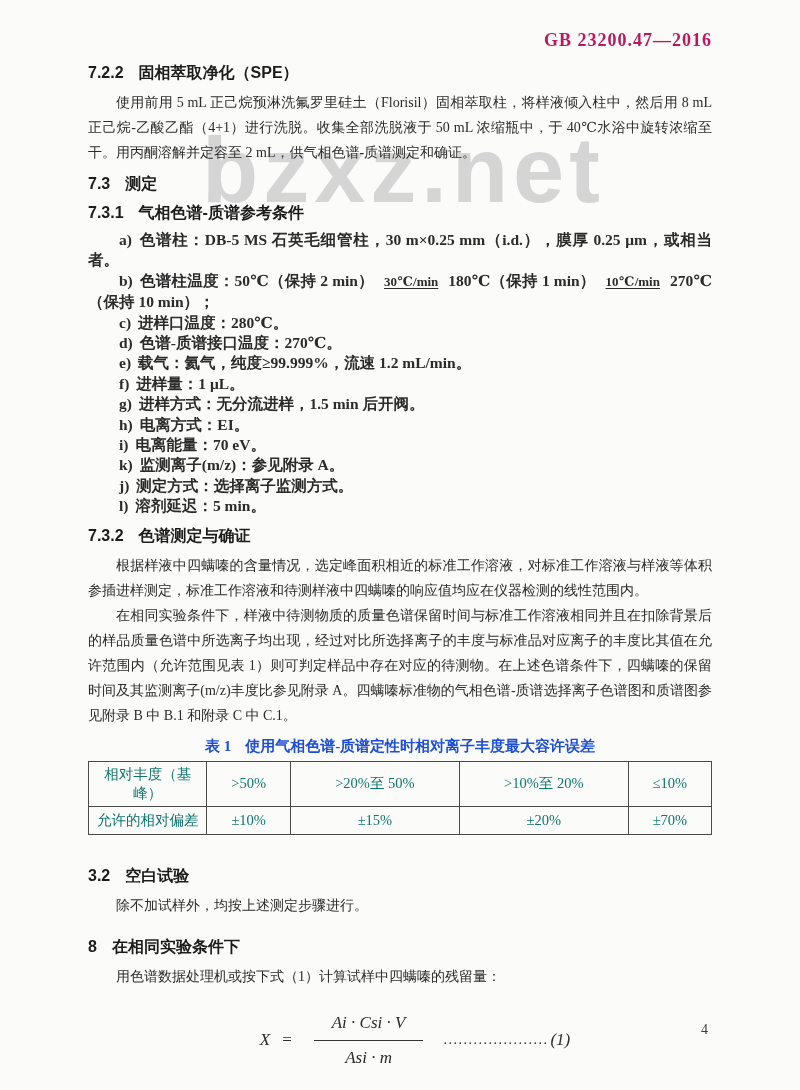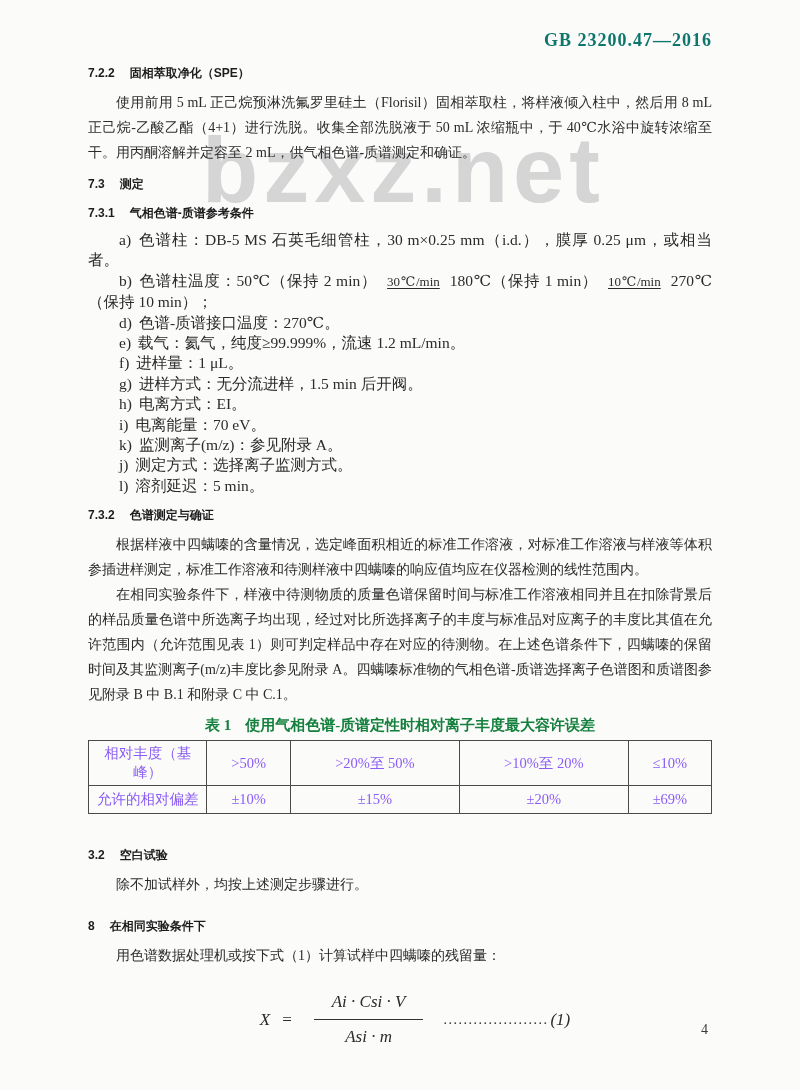--- a/index.html
+++ b/index.html
@@ -18,52 +18,52 @@
     font-family:"Liberation Sans","DejaVu Sans",sans-serif;
     font-weight:bold; font-size:92px; line-height:1;
     color:#c9c9c9; opacity:.75; letter-spacing:5px;
     z-index:0; white-space:nowrap; pointer-events:none;
   }
 
   .content { position:relative; z-index:1; padding:30px 88px 0 88px; }
 
   .doc-header {
     text-align:right; font-weight:bold; font-size:18px;
-    letter-spacing:1px; margin-bottom:12px; color:#0f766e;
+    letter-spacing:1px; margin-bottom:12px; color:#be185d;
   }
 
   .sec-head {
     font-family:"Liberation Sans","DejaVu Sans",sans-serif;
-    font-weight:bold; font-size:12px; color:#1c1c1c;
+    font-weight:bold; font-size:16px; color:#1c1c1c;
     margin:9px 0 7px 0; line-height:20px;
   }
   .sec-head .sec-num { margin-right:15px; font-family:"Liberation Sans","DejaVu Sans",sans-serif; }
 
   p.body {
     font-size:14px; line-height:25px; margin:0;
     text-align:justify; text-indent:2em;
   }
 
   .cond-list p {
     font-size:15.5px; line-height:20.4px; margin:0;
-    text-align:justify; text-indent:2em;
+    text-align:justify; text-indent:2em;font-weight:bold;
   }
   .li-label { margin-right:7px; }
   .uline {
     font-size:13px; text-decoration:underline;
     margin:16px 10px; text-underline-offset:2px;
   }
 
   .tbl-caption {
     text-align:center; font-size:15px; font-weight:600;
-    margin:9px 0 5px 0; color:#15803d;
+    margin:9px 0 5px 0; color:#1d4ed8;
   }
   .tbl-caption .cap-label { margin-right:14px; }
 
-  table.t1 { width:100%; border-collapse:collapse; font-size:14.5px; color:#8b5cf6; }
+  table.t1 { width:100%; border-collapse:collapse; font-size:14.5px; color:#0f766e; }
   table.t1 td { border:1px solid #4a4a4a; text-align:center; padding:3px 4px; height:21px; }
   table.t1 td.rowhead { width:19%; }
 
   .gap-lg { height:22px; }
 
   .formula-row {
     display:flex; justify-content:center; align-items:center;
     margin:24px 0 18px 30px; font-size:17px; color:#2b2b2b;
   }
   .formula-row .var, .var { font-style:italic; }
@@ -99,20 +99,21 @@
       <span class="sec-num">7.3</span><span>测定</span>
     </div>
 
     <div class="sec-head">
       <span class="sec-num">7.3.1</span><span>气相色谱-质谱参考条件</span>
     </div>
 
     <div class="cond-list">
       <p><span class="li-label">a)</span><span>色谱柱：DB-5 MS 石英毛细管柱，30 m×0.25 mm（i.d.），膜厚 0.25 μm，或相当者。</span></p>
       <p><span class="li-label">b)</span><span>色谱柱温度：50℃（保持 2 min）</span><span class="uline">30℃/min</span><span>180℃（保持 1 min）</span><span class="uline">10℃/min</span><span>270℃（保持 10 min）；</span></p>
+      <p><span class="li-label">c)</span><span>进样口温度：280℃。</span></p>
       <p><span class="li-label">d)</span><span>色谱-质谱接口温度：270℃。</span></p>
       <p><span class="li-label">e)</span><span>载气：氦气，纯度≥99.999%，流速 1.2 mL/min。</span></p>
       <p><span class="li-label">f)</span><span>进样量：1 μL。</span></p>
       <p><span class="li-label">g)</span><span>进样方式：无分流进样，1.5 min 后开阀。</span></p>
       <p><span class="li-label">h)</span><span>电离方式：EI。</span></p>
       <p><span class="li-label">i)</span><span>电离能量：70 eV。</span></p>
       <p><span class="li-label">k)</span><span>监测离子(m/z)：参见附录 A。</span></p>
       <p><span class="li-label">j)</span><span>测定方式：选择离子监测方式。</span></p>
       <p><span class="li-label">l)</span><span>溶剂延迟：5 min。</span></p>
     </div>
@@ -133,21 +134,21 @@
           <td>&gt;50%</td>
           <td>&gt;20%至 50%</td>
           <td>&gt;10%至 20%</td>
           <td>≤10%</td>
         </tr>
         <tr>
           <td class="rowhead">允许的相对偏差</td>
           <td>±10%</td>
           <td>±15%</td>
           <td>±20%</td>
-          <td>±69%</td>
+          <td>±70%</td>
         </tr>
       </tbody>
     </table>
 
     <div class="gap-lg"></div>
 
     <div class="sec-head">
       <span class="sec-num">3.2</span><span>空白试验</span>
     </div>
     <p class="body">除不加试样外，均按上述测定步骤进行。</p>

